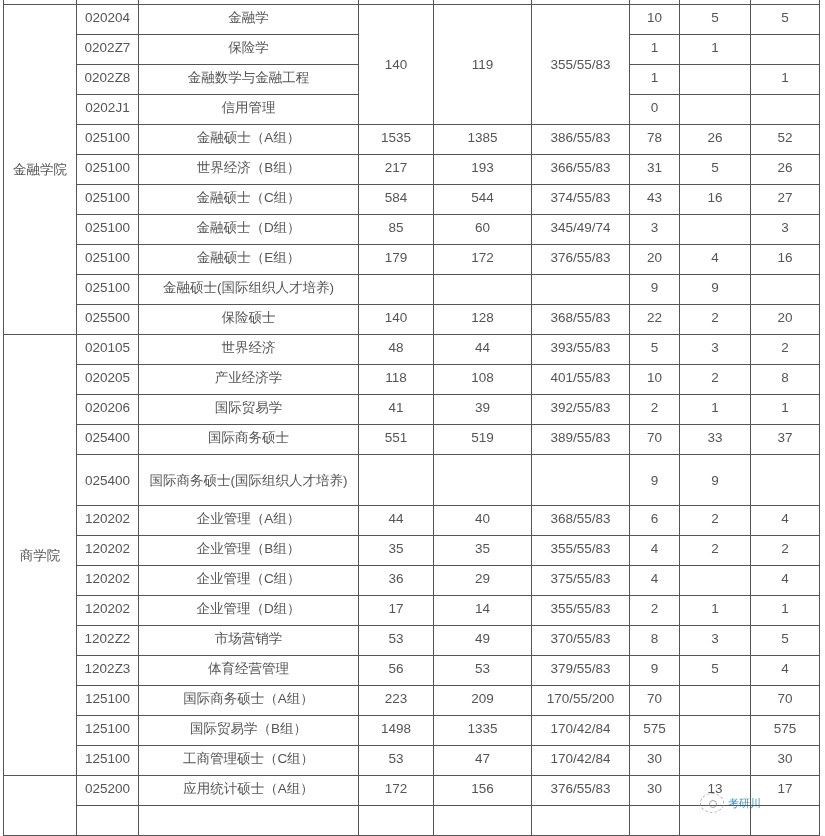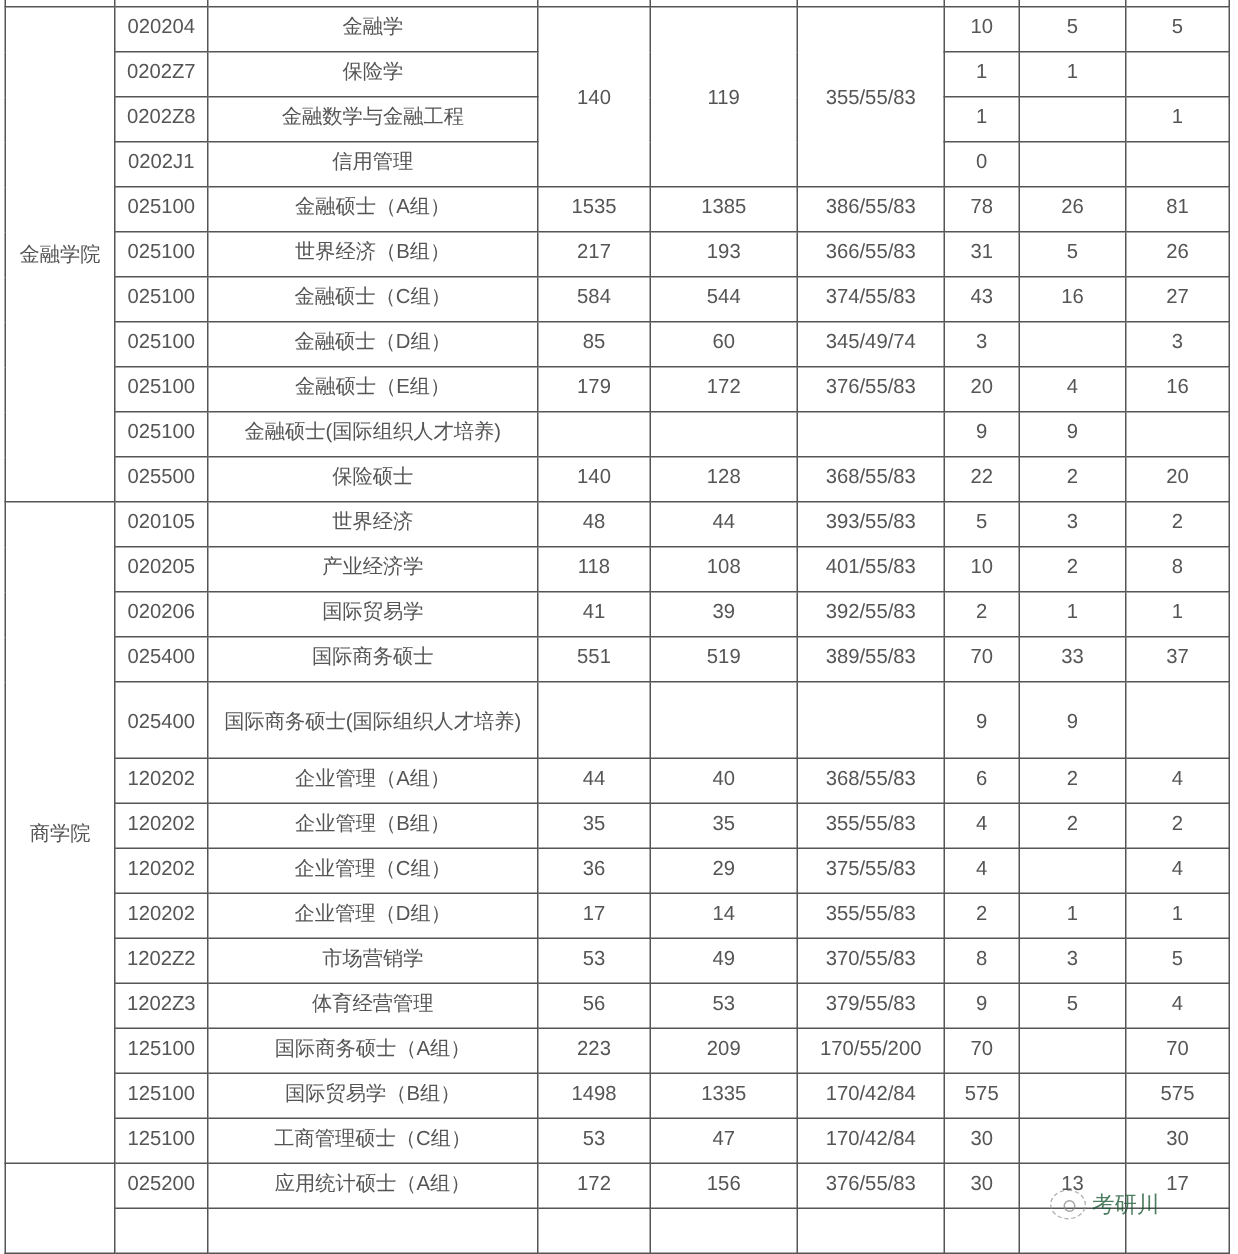--- a/index.html
+++ b/index.html
@@ -2,21 +2,21 @@
 <html><head>
 <meta charset="utf-8">
 <style>
   html, body { margin:0; padding:0; background:#ffffff; }
   body { width:825px; height:836px; overflow:hidden; position:relative; }
   .wrap { position:absolute; left:3px; top:-26px; }
   table { border-collapse:collapse; table-layout:fixed; font-family:"Liberation Sans","DejaVu Sans",sans-serif; font-size:13.5px; color:#555; }
   td { border:1px solid #555; text-align:center; vertical-align:middle; padding:0 4px; height:30px; line-height:17px; box-sizing:border-box; overflow:hidden; }
   td.top { vertical-align:top; padding-top:4px; }
   tr.tall td { height:51px; }
-  .wm { position:absolute; left:700px; top:793px; font-family:"DejaVu Sans",sans-serif; font-size:15px; color:#14532d; opacity:.75; display:flex; align-items:center; gap:4px; pointer-events:none; }
+  .wm { position:absolute; left:700px; top:793px; font-family:"DejaVu Sans",sans-serif; font-size:11px; color:#0369a1; opacity:.75; display:flex; align-items:center; gap:4px; pointer-events:none; }
   .wm .logo { width:22px; height:18px; border:1px dashed #999; border-radius:50%; display:inline-block; position:relative; }
   .wm .logo::after { content:""; position:absolute; left:8px; top:6px; width:6px; height:6px; border:1px solid #888; border-radius:50%; }
 </style>
 </head>
 <body>
 
 <div class="wrap">
 <table>
   <colgroup>
     <col style="width:73px">
@@ -76,21 +76,21 @@
       <td class="top"></td>
     </tr>
     <tr>
       <td class="top">025100</td>
       <td class="top">金融硕士（A组）</td>
       <td class="top">1535</td>
       <td class="top">1385</td>
       <td class="top">386/55/83</td>
       <td class="top">78</td>
       <td class="top">26</td>
-      <td class="top">81</td>
+      <td class="top">52</td>
     </tr>
     <tr>
       <td class="top">025100</td>
       <td class="top">世界经济（B组）</td>
       <td class="top">217</td>
       <td class="top">193</td>
       <td class="top">366/55/83</td>
       <td class="top">31</td>
       <td class="top">5</td>
       <td class="top">26</td>

